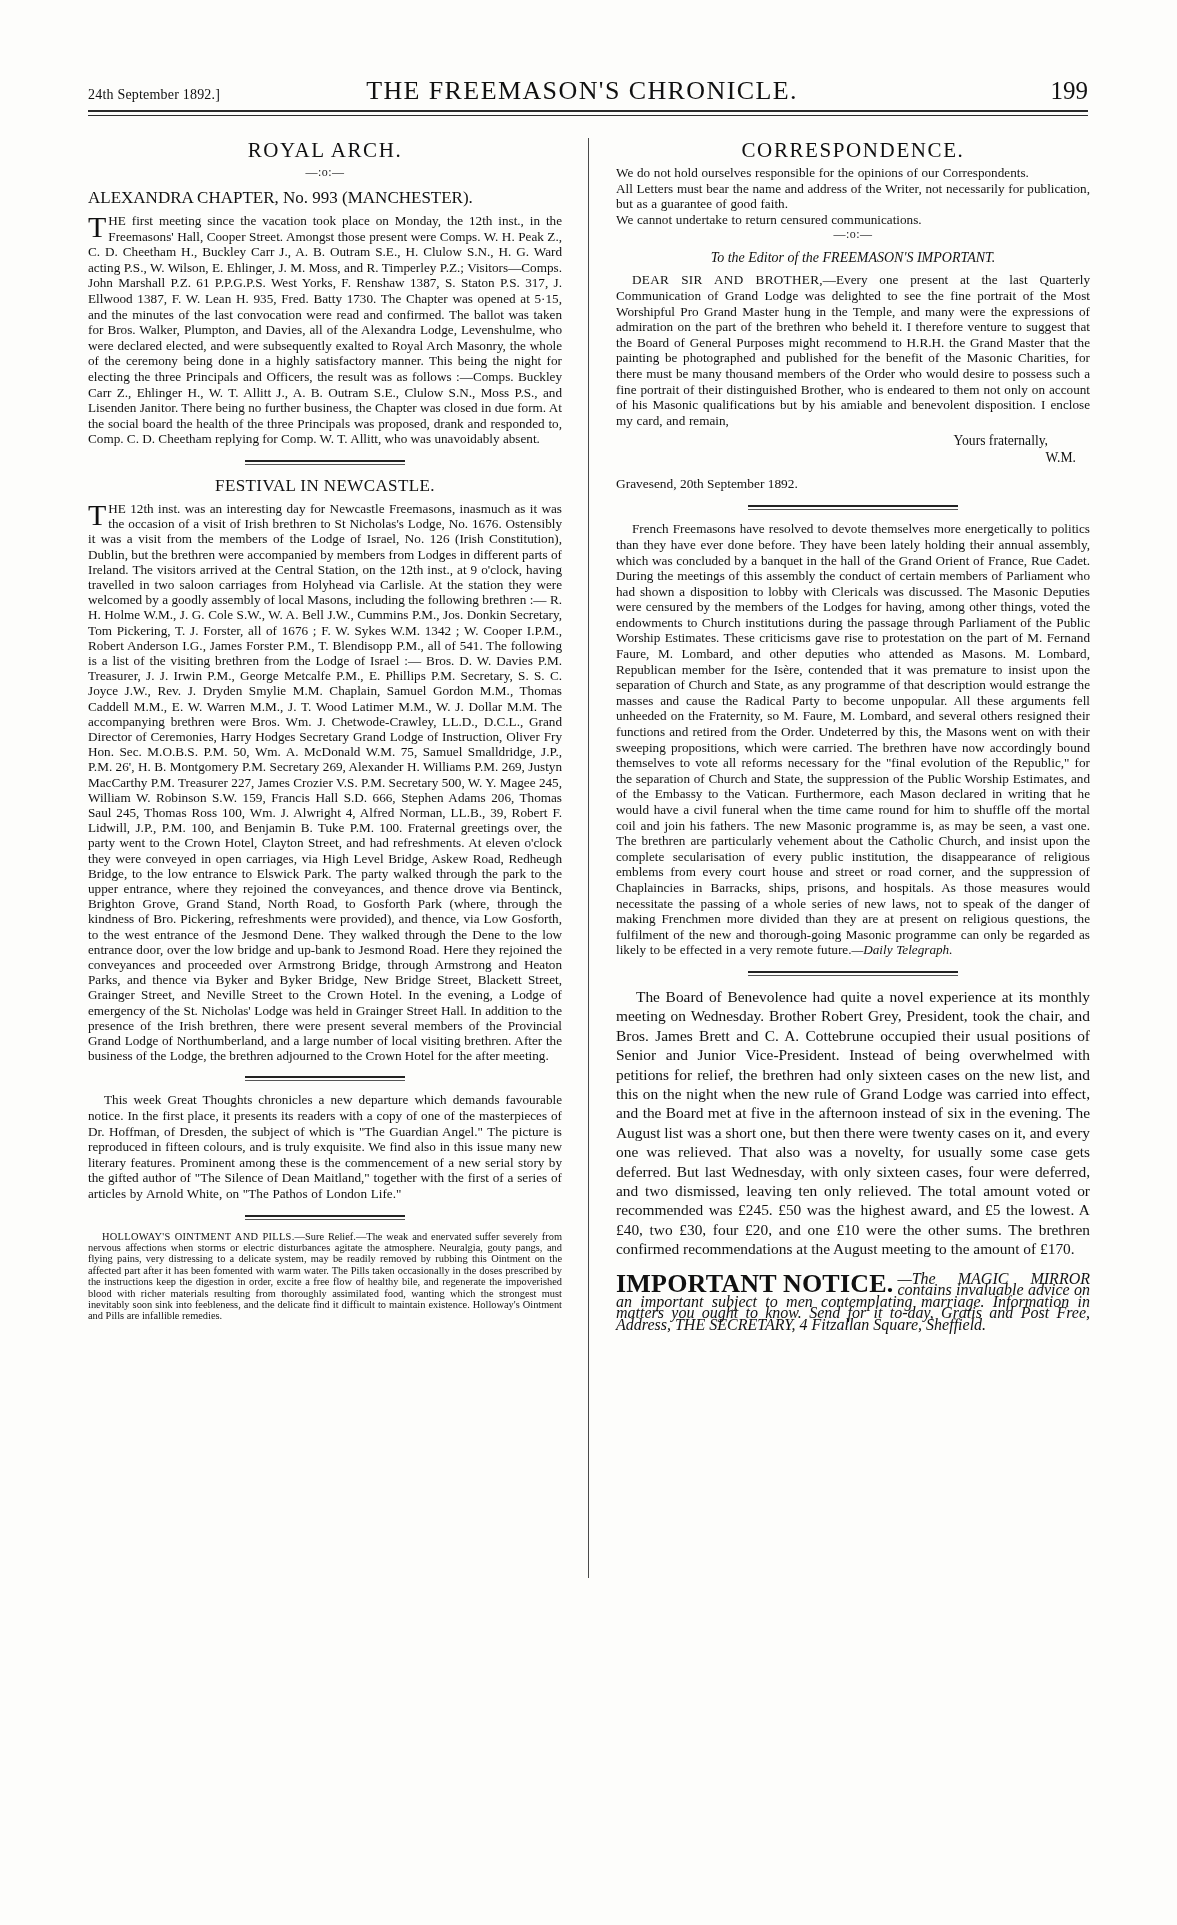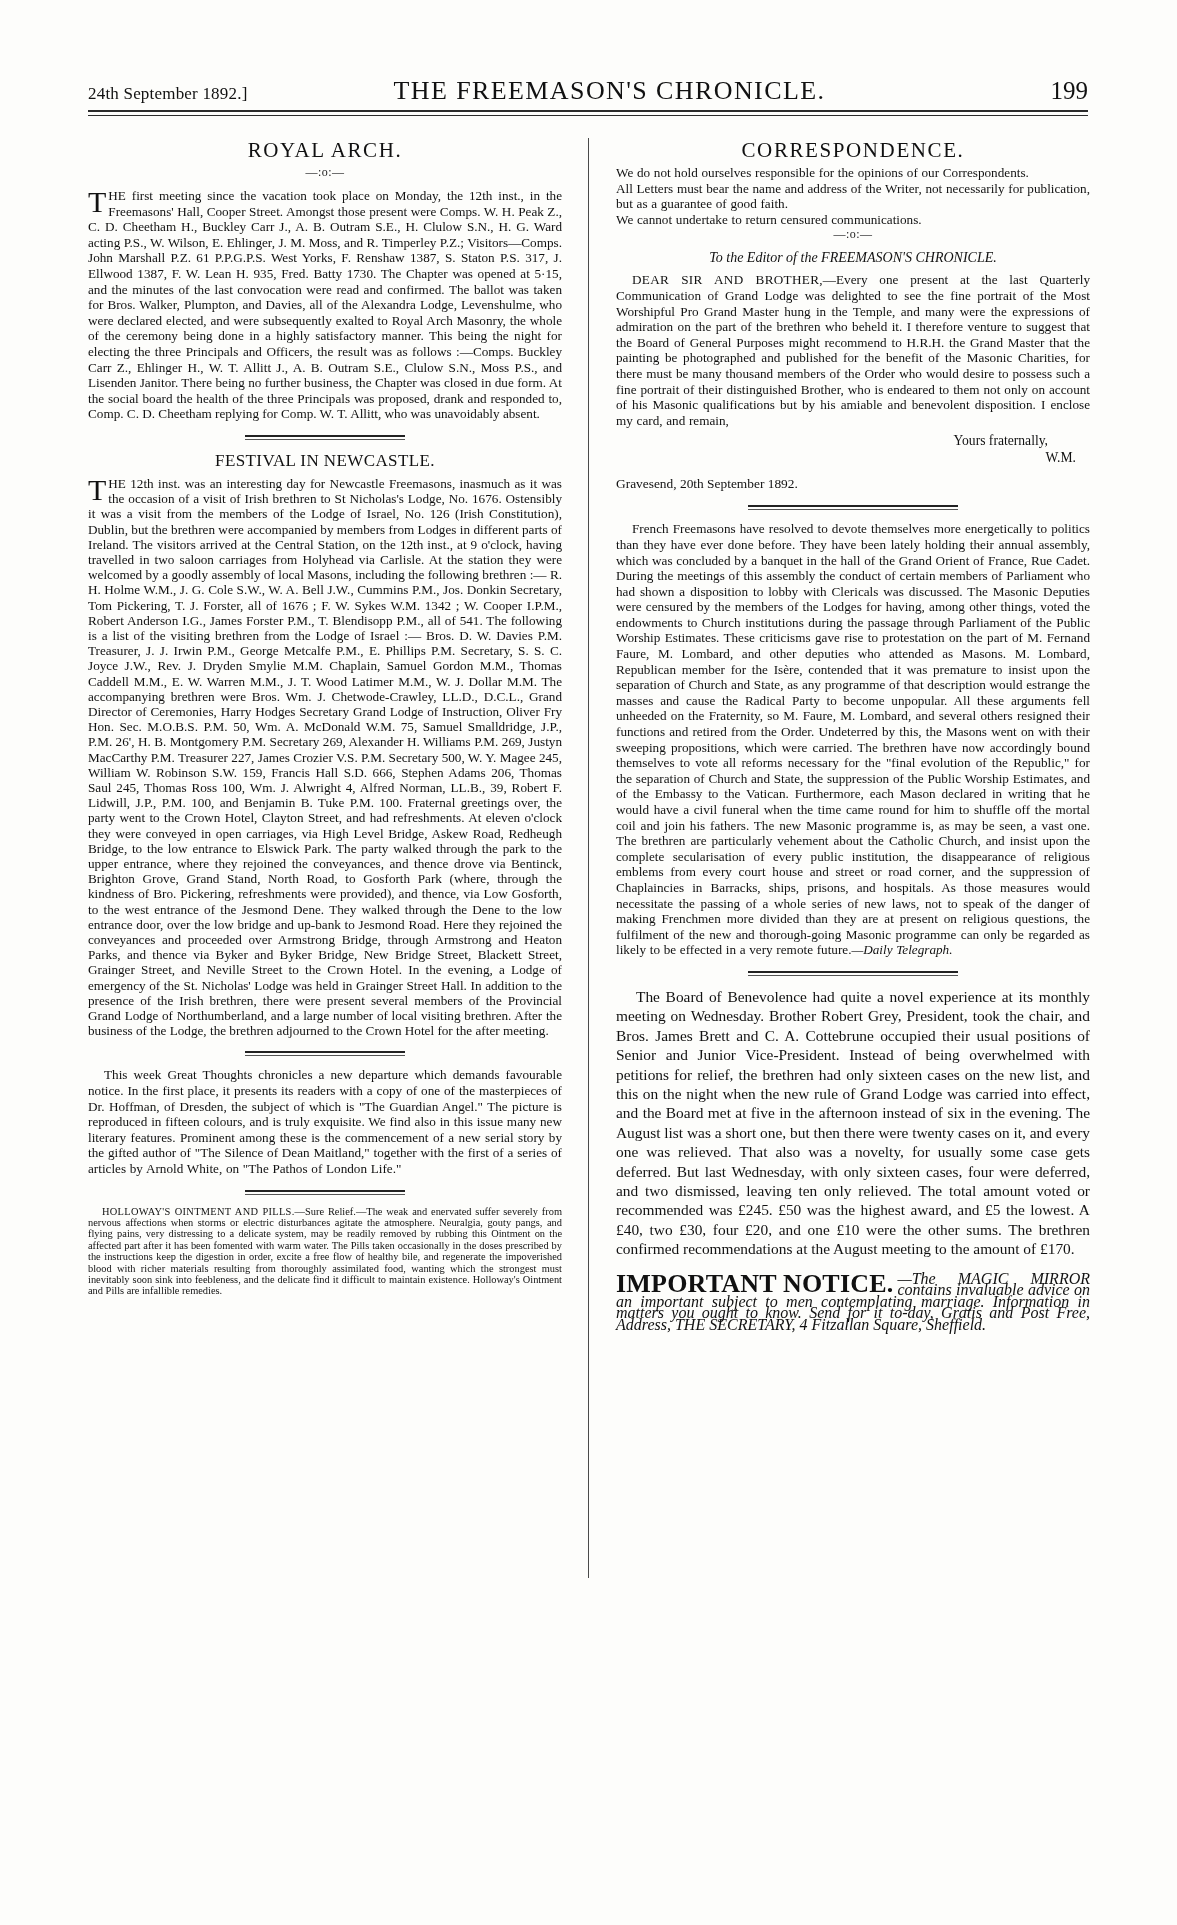--- a/index.html
+++ b/index.html
@@ -28,21 +28,21 @@
   .masthead {
     position: absolute;
     left: 88px;
     top: 76px;
     width: 1000px;
     display: flex;
     align-items: baseline;
     justify-content: space-between;
   }
   .masthead-date {
-    font-size: 17px;
+    font-size: 14px;
     letter-spacing: .2px;
     white-space: nowrap;
   }
   .masthead-title {
     font-size: 26px;
     letter-spacing: 1.4px;
     font-weight: 400;
     white-space: nowrap;
     margin-left: 36px;
     margin-right: auto;
@@ -233,20 +233,21 @@
   <div class="masthead-rule"></div>
 
   <div class="columns">
     <div class="col-divider"></div>
 
     <div class="col col-left">
 
       <h2 class="section-head">ROYAL ARCH.</h2>
       <div class="orn">—:o:—</div>
 
+      <h3 class="item-head-left">ALEXANDRA CHAPTER, No. 993 (MANCHESTER).</h3>
       <p class="dropcap-para">THE first meeting since the vacation took place on Monday, the 12th inst., in the Freemasons' Hall, Cooper Street. Amongst those present were Comps. W. H. Peak Z., C. D. Cheetham H., Buckley Carr J., A. B. Outram S.E., H. Clulow S.N., H. G. Ward acting P.S., W. Wilson, E. Ehlinger, J. M. Moss, and R. Timperley P.Z.; Visitors—Comps. John Marshall P.Z. 61 P.P.G.P.S. West Yorks, F. Renshaw 1387, S. Staton P.S. 317, J. Ellwood 1387, F. W. Lean H. 935, Fred. Batty 1730. The Chapter was opened at 5·15, and the minutes of the last convocation were read and confirmed. The ballot was taken for Bros. Walker, Plumpton, and Davies, all of the Alexandra Lodge, Levenshulme, who were declared elected, and were subsequently exalted to Royal Arch Masonry, the whole of the ceremony being done in a highly satisfactory manner. This being the night for electing the three Principals and Officers, the result was as follows :—Comps. Buckley Carr Z., Ehlinger H., W. T. Allitt J., A. B. Outram S.E., Clulow S.N., Moss P.S., and Lisenden Janitor. There being no further business, the Chapter was closed in due form. At the social board the health of the three Principals was proposed, drank and responded to, Comp. C. D. Cheetham replying for Comp. W. T. Allitt, who was unavoidably absent.</p>
 
       <hr class="hr-short">
 
       <h3 class="item-head">FESTIVAL IN NEWCASTLE.</h3>
       <p class="dropcap-para tight">THE 12th inst. was an interesting day for Newcastle Freemasons, inasmuch as it was the occasion of a visit of Irish brethren to St Nicholas's Lodge, No. 1676. Ostensibly it was a visit from the members of the Lodge of Israel, No. 126 (Irish Constitution), Dublin, but the brethren were accompanied by members from Lodges in different parts of Ireland. The visitors arrived at the Central Station, on the 12th inst., at 9 o'clock, having travelled in two saloon carriages from Holyhead via Carlisle. At the station they were welcomed by a goodly assembly of local Masons, including the following brethren :— R. H. Holme W.M., J. G. Cole S.W., W. A. Bell J.W., Cummins P.M., Jos. Donkin Secretary, Tom Pickering, T. J. Forster, all of 1676 ; F. W. Sykes W.M. 1342 ; W. Cooper I.P.M., Robert Anderson I.G., James Forster P.M., T. Blendisopp P.M., all of 541. The following is a list of the visiting brethren from the Lodge of Israel :— Bros. D. W. Davies P.M. Treasurer, J. J. Irwin P.M., George Metcalfe P.M., E. Phillips P.M. Secretary, S. S. C. Joyce J.W., Rev. J. Dryden Smylie M.M. Chaplain, Samuel Gordon M.M., Thomas Caddell M.M., E. W. Warren M.M., J. T. Wood Latimer M.M., W. J. Dollar M.M. The accompanying brethren were Bros. Wm. J. Chetwode-Crawley, LL.D., D.C.L., Grand Director of Ceremonies, Harry Hodges Secretary Grand Lodge of Instruction, Oliver Fry Hon. Sec. M.O.B.S. P.M. 50, Wm. A. McDonald W.M. 75, Samuel Smalldridge, J.P., P.M. 26', H. B. Montgomery P.M. Secretary 269, Alexander H. Williams P.M. 269, Justyn MacCarthy P.M. Treasurer 227, James Crozier V.S. P.M. Secretary 500, W. Y. Magee 245, William W. Robinson S.W. 159, Francis Hall S.D. 666, Stephen Adams 206, Thomas Saul 245, Thomas Ross 100, Wm. J. Alwright 4, Alfred Norman, LL.B., 39, Robert F. Lidwill, J.P., P.M. 100, and Benjamin B. Tuke P.M. 100. Fraternal greetings over, the party went to the Crown Hotel, Clayton Street, and had refreshments. At eleven o'clock they were conveyed in open carriages, via High Level Bridge, Askew Road, Redheugh Bridge, to the low entrance to Elswick Park. The party walked through the park to the upper entrance, where they rejoined the conveyances, and thence drove via Bentinck, Brighton Grove, Grand Stand, North Road, to Gosforth Park (where, through the kindness of Bro. Pickering, refreshments were provided), and thence, via Low Gosforth, to the west entrance of the Jesmond Dene. They walked through the Dene to the low entrance door, over the low bridge and up-bank to Jesmond Road. Here they rejoined the conveyances and proceeded over Armstrong Bridge, through Armstrong and Heaton Parks, and thence via Byker and Byker Bridge, New Bridge Street, Blackett Street, Grainger Street, and Neville Street to the Crown Hotel. In the evening, a Lodge of emergency of the St. Nicholas' Lodge was held in Grainger Street Hall. In addition to the presence of the Irish brethren, there were present several members of the Provincial Grand Lodge of Northumberland, and a large number of local visiting brethren. After the business of the Lodge, the brethren adjourned to the Crown Hotel for the after meeting.</p>
 
       <hr class="hr-short">
 
       <p class="body indent">This week Great Thoughts chronicles a new departure which demands favourable notice. In the first place, it presents its readers with a copy of one of the masterpieces of Dr. Hoffman, of Dresden, the subject of which is "The Guardian Angel." The picture is reproduced in fifteen colours, and is truly exquisite. We find also in this issue many new literary features. Prominent among these is the commencement of a new serial story by the gifted author of "The Silence of Dean Maitland," together with the first of a series of articles by Arnold White, on "The Pathos of London Life."</p>
@@ -264,21 +265,21 @@
     <div class="col col-right">
 
       <h2 class="section-head">CORRESPONDENCE.</h2>
 
       <p class="body">We do not hold ourselves responsible for the opinions of our Correspondents.</p>
       <p class="body">All Letters must bear the name and address of the Writer, not necessarily for publication, but as a guarantee of good faith.</p>
       <p class="body">We cannot undertake to return censured communications.</p>
 
       <div class="orn">—:o:—</div>
 
-      <div class="subhead-italic">To the Editor of the FREEMASON'S CHRONICLE.</div>
+      <div class="subhead-italic">To the Editor of the FREEMASON'S IMPORTANT.</div>
 
       <p class="body indent">
         <span class="smallcaps">DEAR SIR AND BROTHER,</span><span>—Every one present at the last Quarterly Communication of Grand Lodge was delighted to see the fine portrait of the Most Worshipful Pro Grand Master hung in the Temple, and many were the expressions of admiration on the part of the brethren who beheld it. I therefore venture to suggest that the Board of General Purposes might recommend to H.R.H. the Grand Master that the painting be photographed and published for the benefit of the Masonic Charities, for there must be many thousand members of the Order who would desire to possess such a fine portrait of their distinguished Brother, who is endeared to them not only on account of his Masonic qualifications but by his amiable and benevolent disposition. I enclose my card, and remain,</span>
       </p>
       <p class="signature-right">Yours fraternally,</p>
       <p class="signature-right2">W.M.</p>
       <p class="placeline">Gravesend, 20th September 1892.</p>
 
       <hr class="hr-short wide">
 

